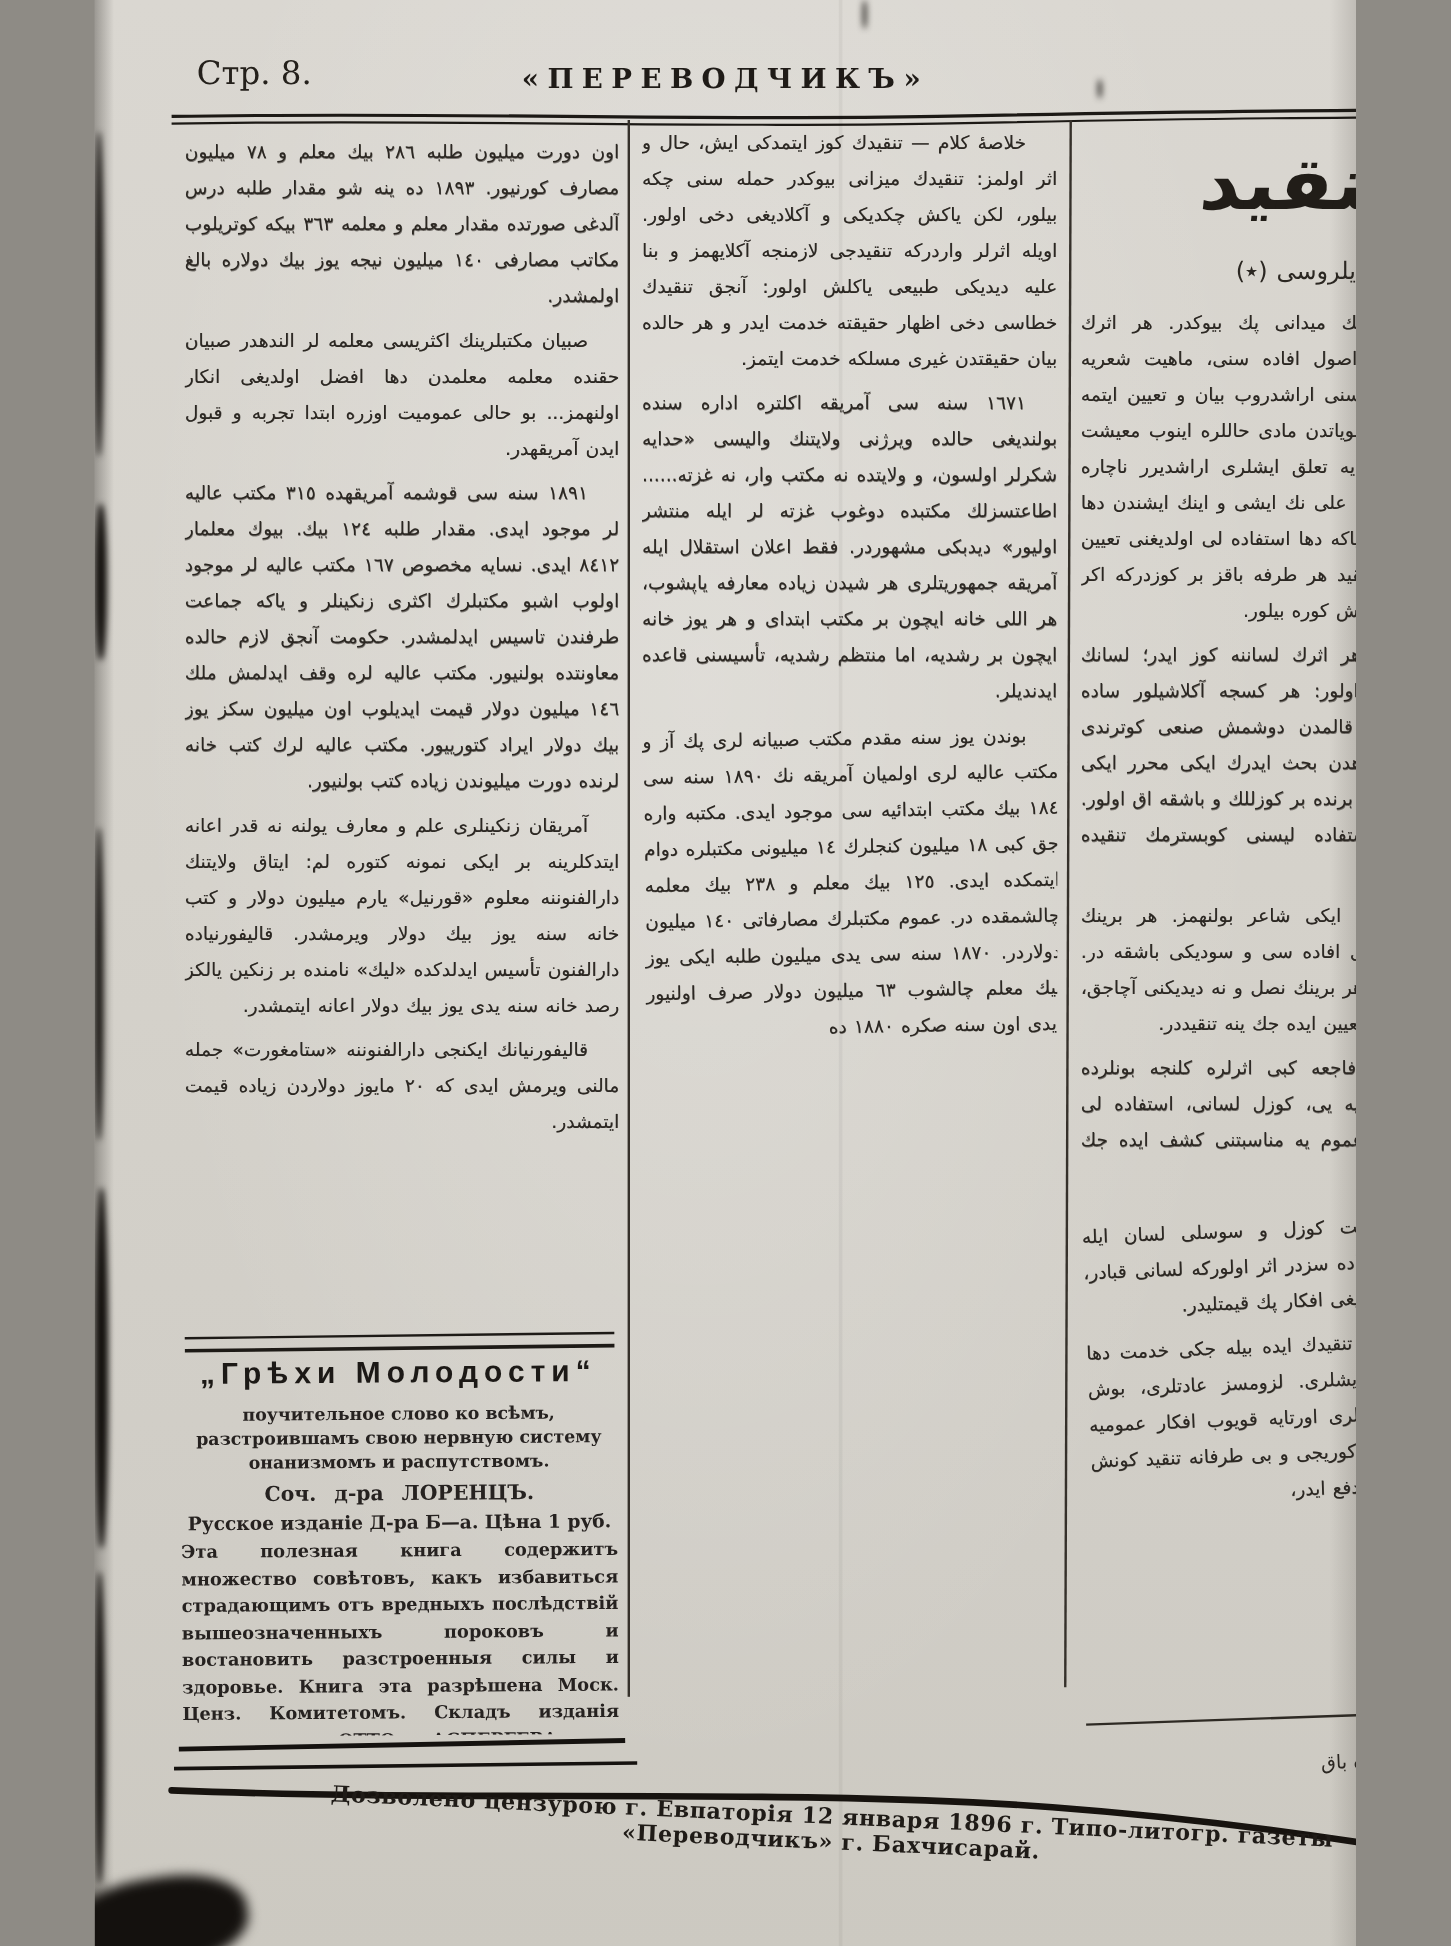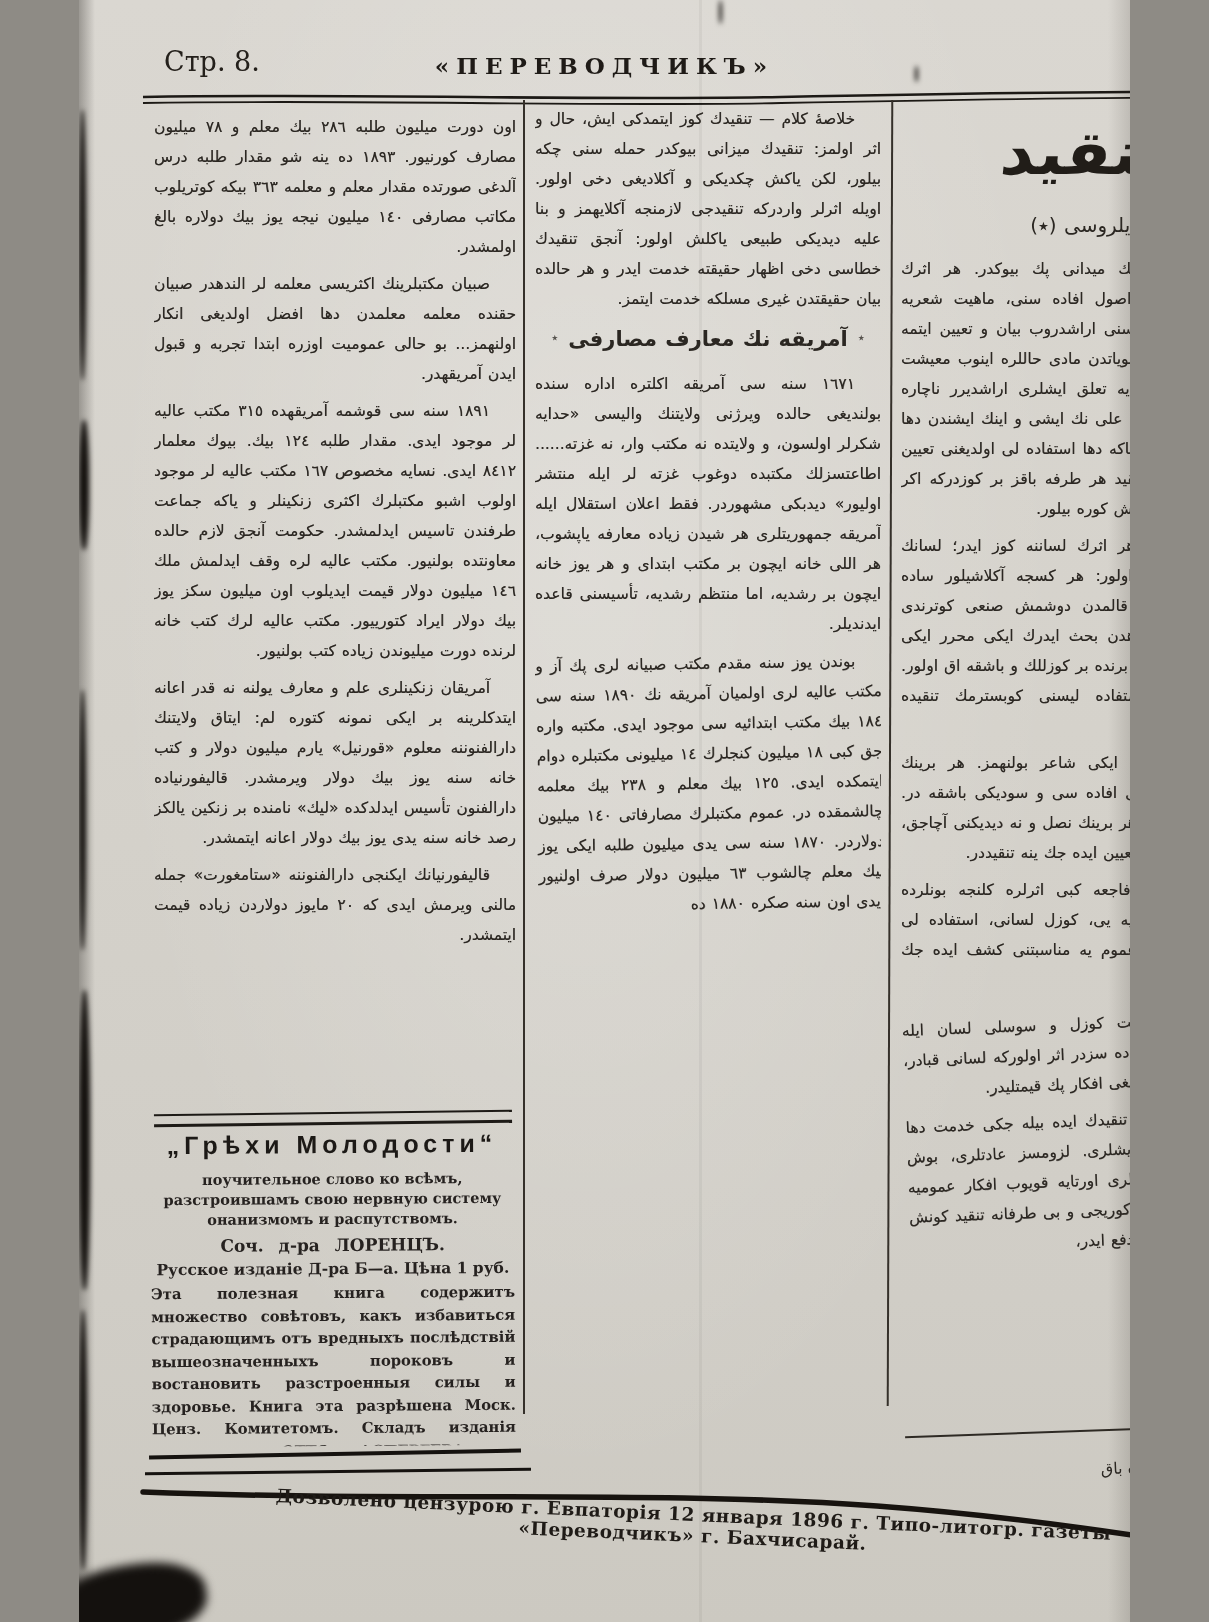--- a/index.html
+++ b/index.html
@@ -103,23 +103,20 @@
     <div class="ad-subtitle">поучительное слово ко всѣмъ, разстроившамъ свою нервную систему онанизмомъ и распутствомъ.</div>
     <div class="ad-author">Соч. д-ра ЛОРЕНЦЪ.</div>
     <div class="ad-edition">Русское изданіе Д-ра Б—а. Цѣна 1 руб.</div>
     <div class="ad-body">Эта полезная книга содержитъ множество совѣтовъ, какъ избавиться страдающимъ отъ вредныхъ послѣдствій вышеозначенныхъ пороковъ и востановить разстроенныя силы и здоровье. Книга эта разрѣшена Моск. Ценз. Комитетомъ. Складъ изданія только у ОТТО АСПЕРГЕРА въ ЛЕЙПЦИГѢ (Саксонія). Иногородные за почтовую пересылку не платятъ.</div>
   </div>
   <div class="ad-rule1"></div>
   <div class="ad-rule2"></div>
 
   <div class="colbox col-mid arabic">
     <p>خلاصهٔ كلام — تنقيدك كوز ايتمدكى ايش، حال و اثر اولمز: تنقيدك ميزانى بيوكدر حمله سنى چكه بيلور، لكن ياكش چكديكى و آكلاديغى دخى اولور. اويله اثرلر واردركه تنقيدجى لازمنجه آكلايهمز و بنا عليه ديديكى طبيعى ياكلش اولور: آنجق تنقيدك خطاسى دخى اظهار حقيقته خدمت ايدر و هر حالده بيان حقيقتدن غيرى مسلكه خدمت ايتمز.</p>
-    <div class="section-heading">
-      <span class="orn">٭</span><span>آمريقه نك معارف مصارفى</span><span class="orn">٭</span>
-    </div>
     <p>١٦٧١ سنه سى آمريقه اكلتره اداره سنده بولنديغى حالده ويرژنى ولايتنك واليسى «حدايه شكرلر اولسون، و ولايتده نه مكتب وار، نه غزته...... اطاعتسزلك مكتبده دوغوب غزته لر ايله منتشر اوليور» ديدبكى مشهوردر. فقط اعلان استقلال ايله آمريقه جمهوريتلرى هر شيدن زياده معارفه ياپشوب، هر اللى خانه ايچون بر مكتب ابتداى و هر يوز خانه ايچون بر رشديه، اما منتظم رشديه، تأسيسنى قاعده ايدنديلر.</p>
     <div class="tilt-slight">
       <p>بوندن يوز سنه مقدم مكتب صبيانه لرى پك آز و مكتب عاليه لرى اولميان آمريقه نك ١٨٩٠ سنه سى ١٨٤ بيك مكتب ابتدائيه سى موجود ايدى. مكتبه واره جق كبى ١٨ ميليون كنجلرك ١٤ ميليونى مكتبلره دوام ايتمكده ايدى. ١٢٥ بيك معلم و ٢٣٨ بيك معلمه چالشمقده در. عموم مكتبلرك مصارفاتى ١٤٠ ميليون دولاردر. ١٨٧٠ سنه سى يدى ميليون طلبه ايكى يوز بيك معلم چالشوب ٦٣ ميليون دولار صرف اولنيور ايدى اون سنه صكره ١٨٨٠ ده</p>
     </div>
   </div>
 
   <div class="colbox col-right arabic">
     <div class="article-title">تنقيد</div>
     <div class="article-byline">ايلروسى (٭)</div>
     <p>تنقيدات ادبيه نك ميدانى پك بيوكدر. هر اثرك لساننى، صورت و اصول افاده سنى، ماهيت شعريه سنى و درجهٔ ادبيه سنى اراشدروب بيان و تعيين ايتمه يه چالشور. بعده معنوياتدن مادى حاللره اينوب معيشت و استفادهٔ عموميه يه تعلق ايشلرى اراشديرر ناچاره انسانلردن بحث ايدر؛ على نك ايشى و اينك ايشندن دها كوزل، دها ادملى و ياكه دها استفاده لى اولديغنى تعيين ايدر. والحصل — تنقيد هر طرفه باقز بر كوزدركه اكر كوريجى ايسه چوق اش كوره بيلور.</p>

